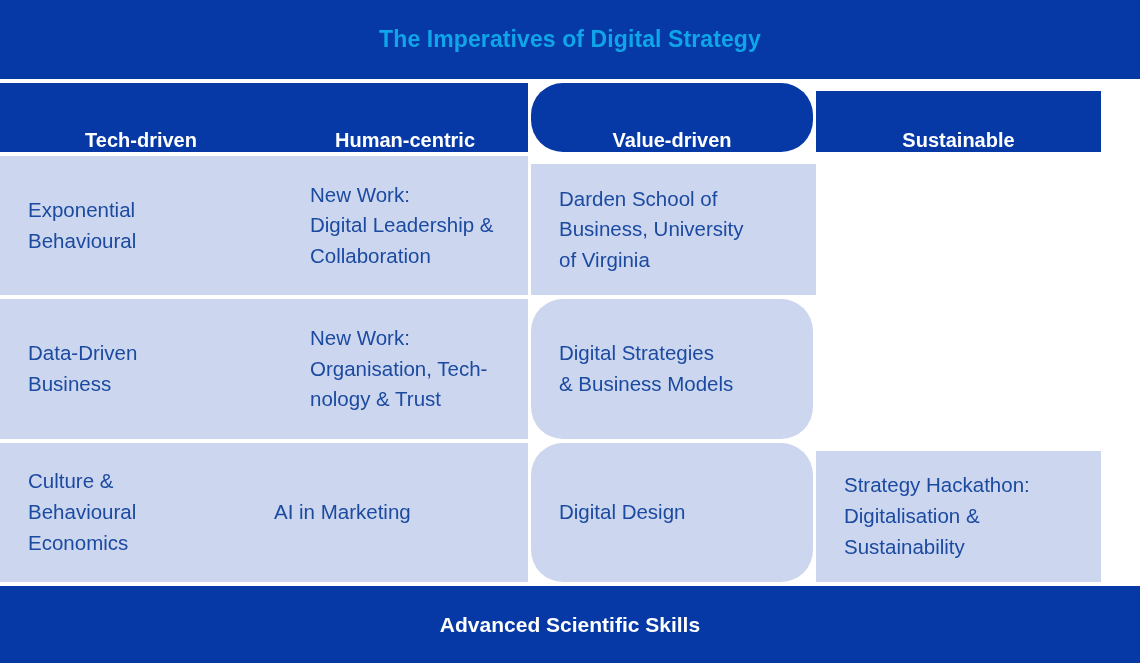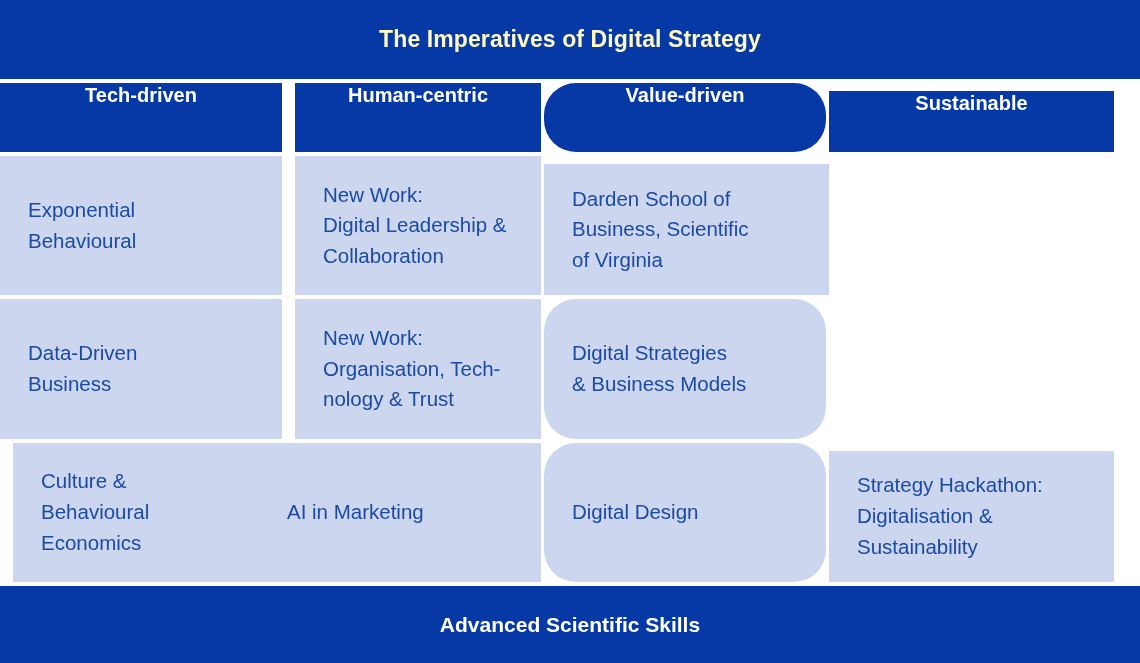--- a/index.html
+++ b/index.html
@@ -25,21 +25,21 @@
   
   .title-bar {
     height: 79px;
     background: #0639a6;
     display: flex;
     align-items: center;
     justify-content: center;
     flex: 0 0 auto;
   }
   .title-bar .title-text {
-    color: #fef9c3;
+    color: #0ea5e9;
     font-size: 23px;
     font-weight: bold;
     letter-spacing: 0.1px;
     text-align: center;
     line-height: 1.2;
   }
 
   
   .hgap {
     height: 4px;
@@ -50,35 +50,35 @@
   
   .col-header-row {
     height: 69px;
     display: flex;
     flex: 0 0 auto;
     background: #ffffff;
   }
   .col-header {
     background: #0639a6;
     display: flex;
-    align-items: flex-start;
+    align-items: flex-end;
     justify-content: center;
     box-sizing: border-box;
   }
   .col-header .col-header-text {
     color: #ffffff;
     font-size: 20px;
     font-weight: bold;
     text-align: center;
     line-height: 1.2;
   }
 
   
   .c1 { width: 282px; }
-  .c2 { width: 246px; margin-left: 13px; }
+  .c2 { width: 246px; margin-left: 0; }
   .c3 { width: 282px; margin-left: 3px; border-radius: 32px; }
   .c4 { width: 285px; margin-left: 3px; margin-top: 8px; }
 
   
   .body-grid {
     flex: 1 1 auto;
     display: flex;
     flex-direction: column;
     background: #ffffff;
   }
@@ -162,21 +162,21 @@
         <span class="cell-text">Exponential
 Behavioural</span>
       </div>
       <div class="cell c2">
         <span class="cell-text">New Work:
 Digital Leadership &amp;
 Collaboration</span>
       </div>
       <div class="cell c4">
         <span class="cell-text">Darden School of
-Business, Scientific
+Business, University
 of Virginia</span>
       </div>
     </div>
 
     <div class="body-row">
       <div class="cell c1">
         <span class="cell-text">Data-Driven
 Business</span>
       </div>
       <div class="cell c2">

